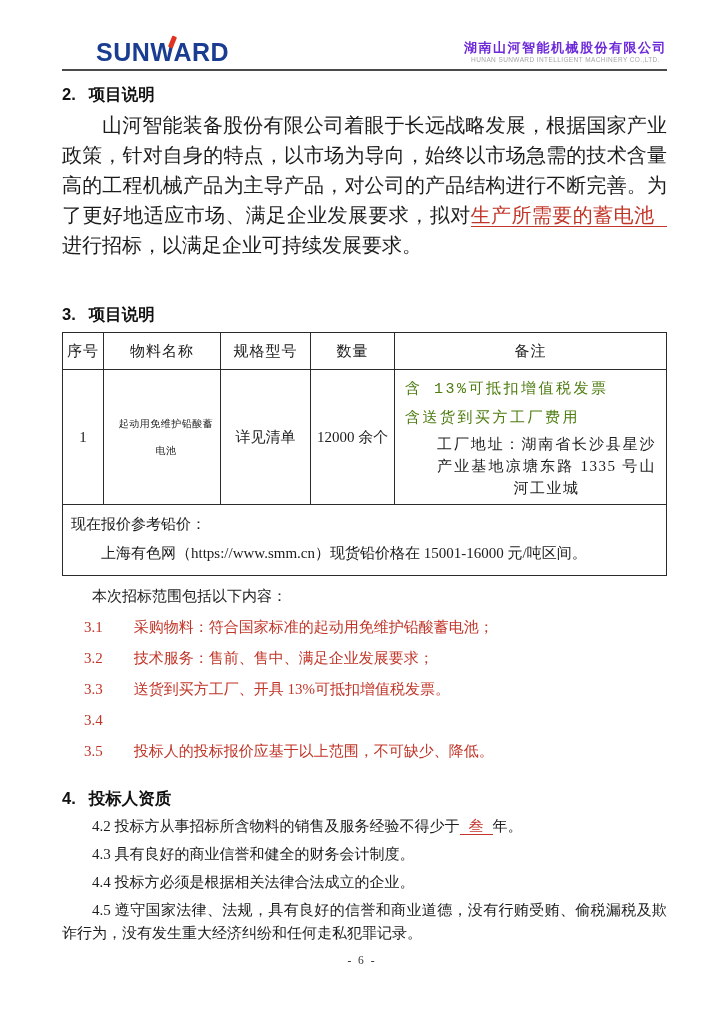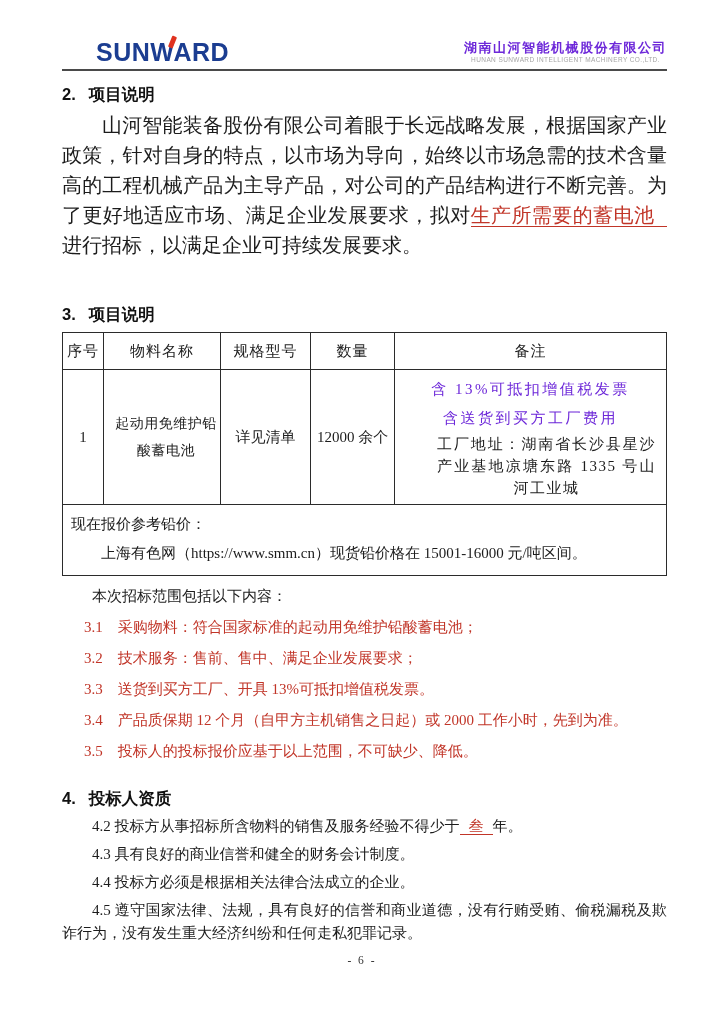--- a/index.html
+++ b/index.html
@@ -32,29 +32,29 @@
   
   .para { font-size:20px; line-height:30px; text-align:justify; text-indent:2em; margin:4px 0 0 0; }
   .hl-red { color:#c13528; border-bottom:1.5px solid #c13528; padding-right:13px; }
   
   table.scope { width:100%; border-collapse:collapse; table-layout:fixed; margin-top:6px;
                 font-size:15px; color:#1c1c1c; }
   table.scope th, table.scope td { border:1.5px solid #2b2b2b; font-weight:normal; }
   table.scope thead th { height:34px; text-align:center; letter-spacing:1px; }
   .col-no{width:41px;} .col-mat{width:117px;} .col-spec{width:90px;} .col-qty{width:84px;}
   td.cell-center { text-align:center; vertical-align:middle; height:120px; }
-  .mat-text { font-size:14px; line-height:27px; letter-spacing:0.5px; padding:0 2px;margin-left:8px; }
+  .mat-text { font-size:10px; line-height:27px; letter-spacing:0.5px; padding:0 2px;margin-left:8px; }
   td.cell-remark { vertical-align:middle; padding:5px 10px; }
-  .remark-red { color:#6d28d9; text-align:center; line-height:29px; letter-spacing:2.5px; }
+  .remark-red { color:#4d7c0f; text-align:left; line-height:29px; letter-spacing:2.5px;font-family:Liberation Mono, monospace; }
   .remark-addr { text-align:justify; text-align-last:center; line-height:22px; letter-spacing:1.5px;margin-left:32px; }
   td.cell-note { padding:5px 8px 7px 8px; line-height:29px; }
   .note-l2 { text-indent:2em; }
   
   .intro { font-size:15px; text-indent:2em; margin:9px 0 0 0; line-height:22px; }
-  .red-item { display:flex; gap:15px; color:#c13528; font-size:15px; line-height:22px;
+  .red-item { display:flex; gap:31px; color:#c13528; font-size:15px; line-height:22px;
               margin:9px 0 0 22px; }
   .red-item .num { flex:0 0 auto; }
   
   .para4 { font-size:15px; line-height:23px; text-align:justify; text-indent:2em; margin:5px 0 0 0; }
   .hl-red2 { color:#c13528; border-bottom:1.5px solid #c13528; padding:0 9px; }
   
   .footer { position:absolute; left:0; right:0; bottom:58px; text-align:center;
             font-size:11.5px; color:#333; letter-spacing:2px; }
 </style>
 </head>
@@ -130,21 +130,20 @@
   <div class="red-item">
     <span class="num">3.2</span>
     <span>技术服务：售前、售中、满足企业发展要求；</span>
   </div>
   <div class="red-item">
     <span class="num">3.3</span>
     <span>送货到买方工厂、开具 13%可抵扣增值税发票。</span>
   </div>
   <div class="red-item">
     <span class="num">3.4</span>
-    <span>产品质保期 12 个月（自甲方主机销售之日起）或 2000 工作小时，先到为准。</span>
   </div>
   <div class="red-item">
     <span class="num">3.5</span>
     <span>投标人的投标报价应基于以上范围，不可缺少、降低。</span>
   </div>
 
   <h2 class="sec-heading h4">
     <span>4.</span>
     <span>投标人资质</span>
   </h2>

